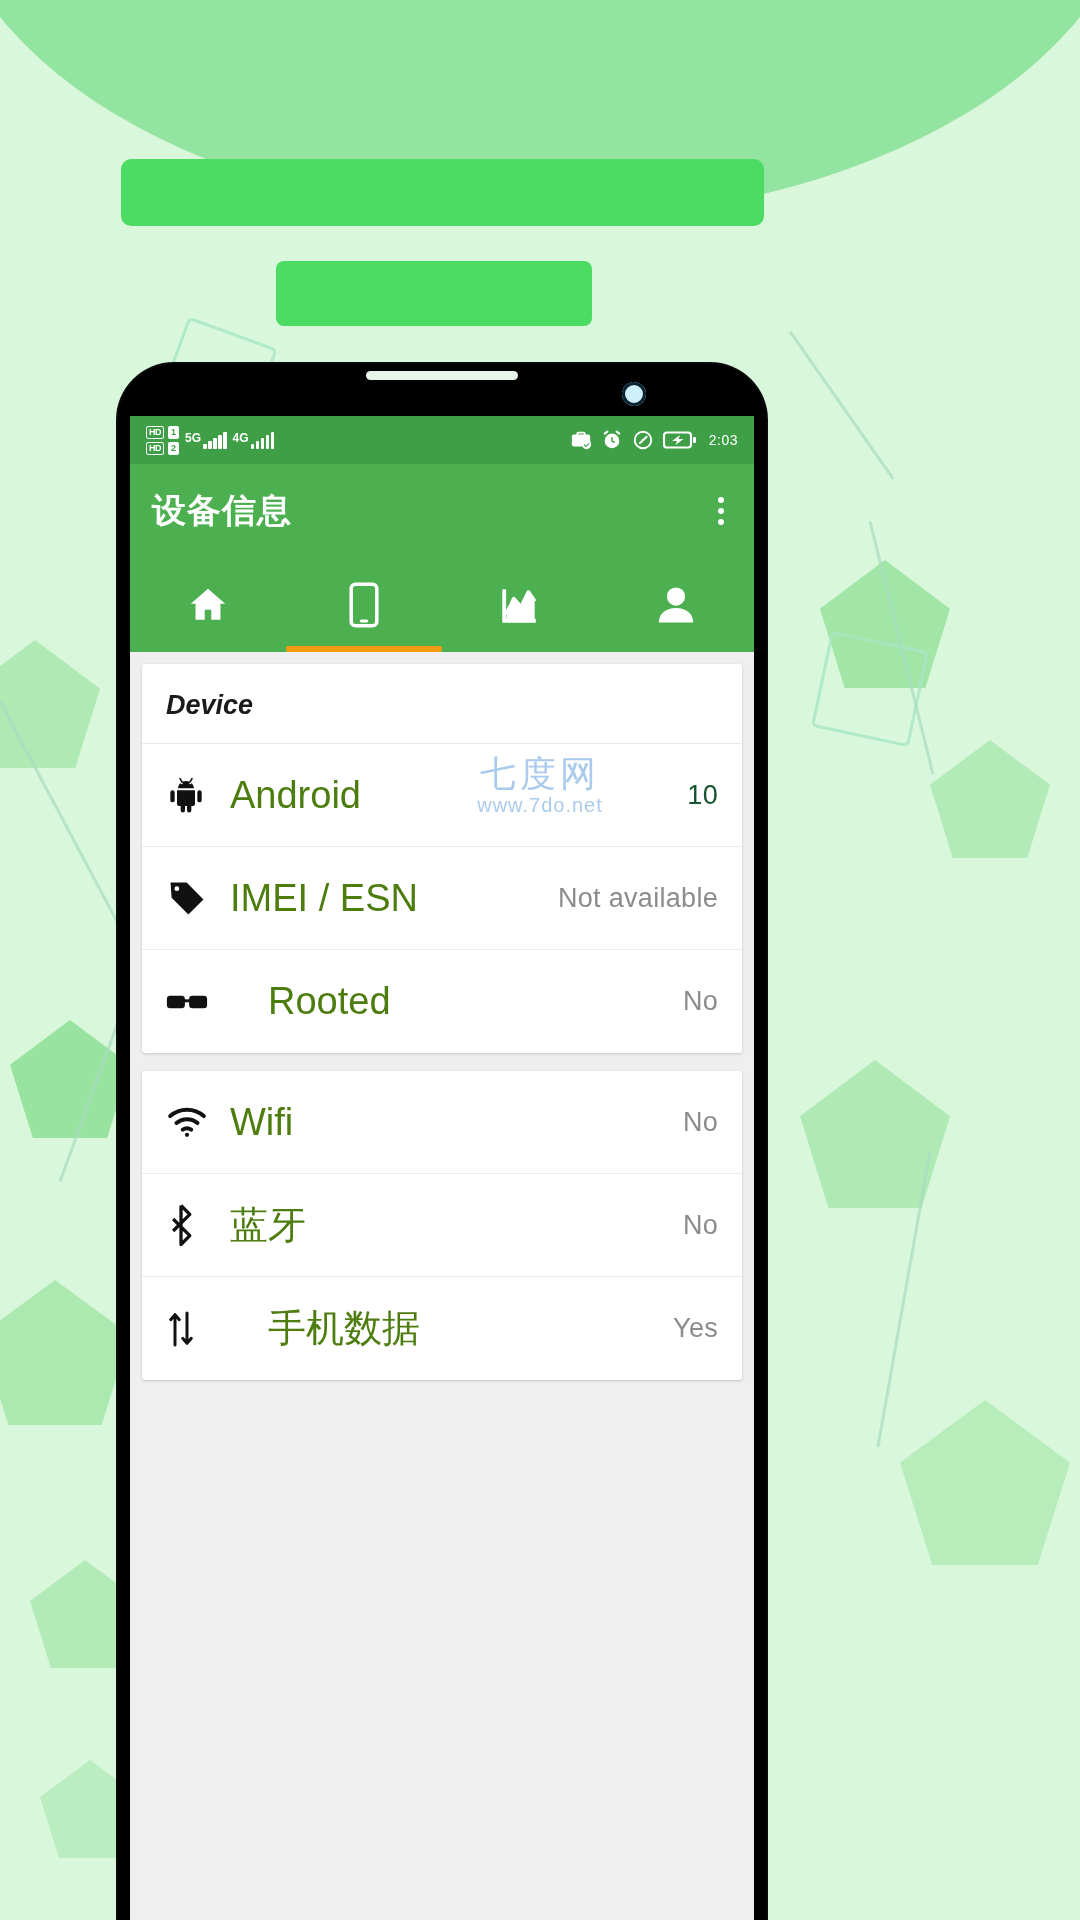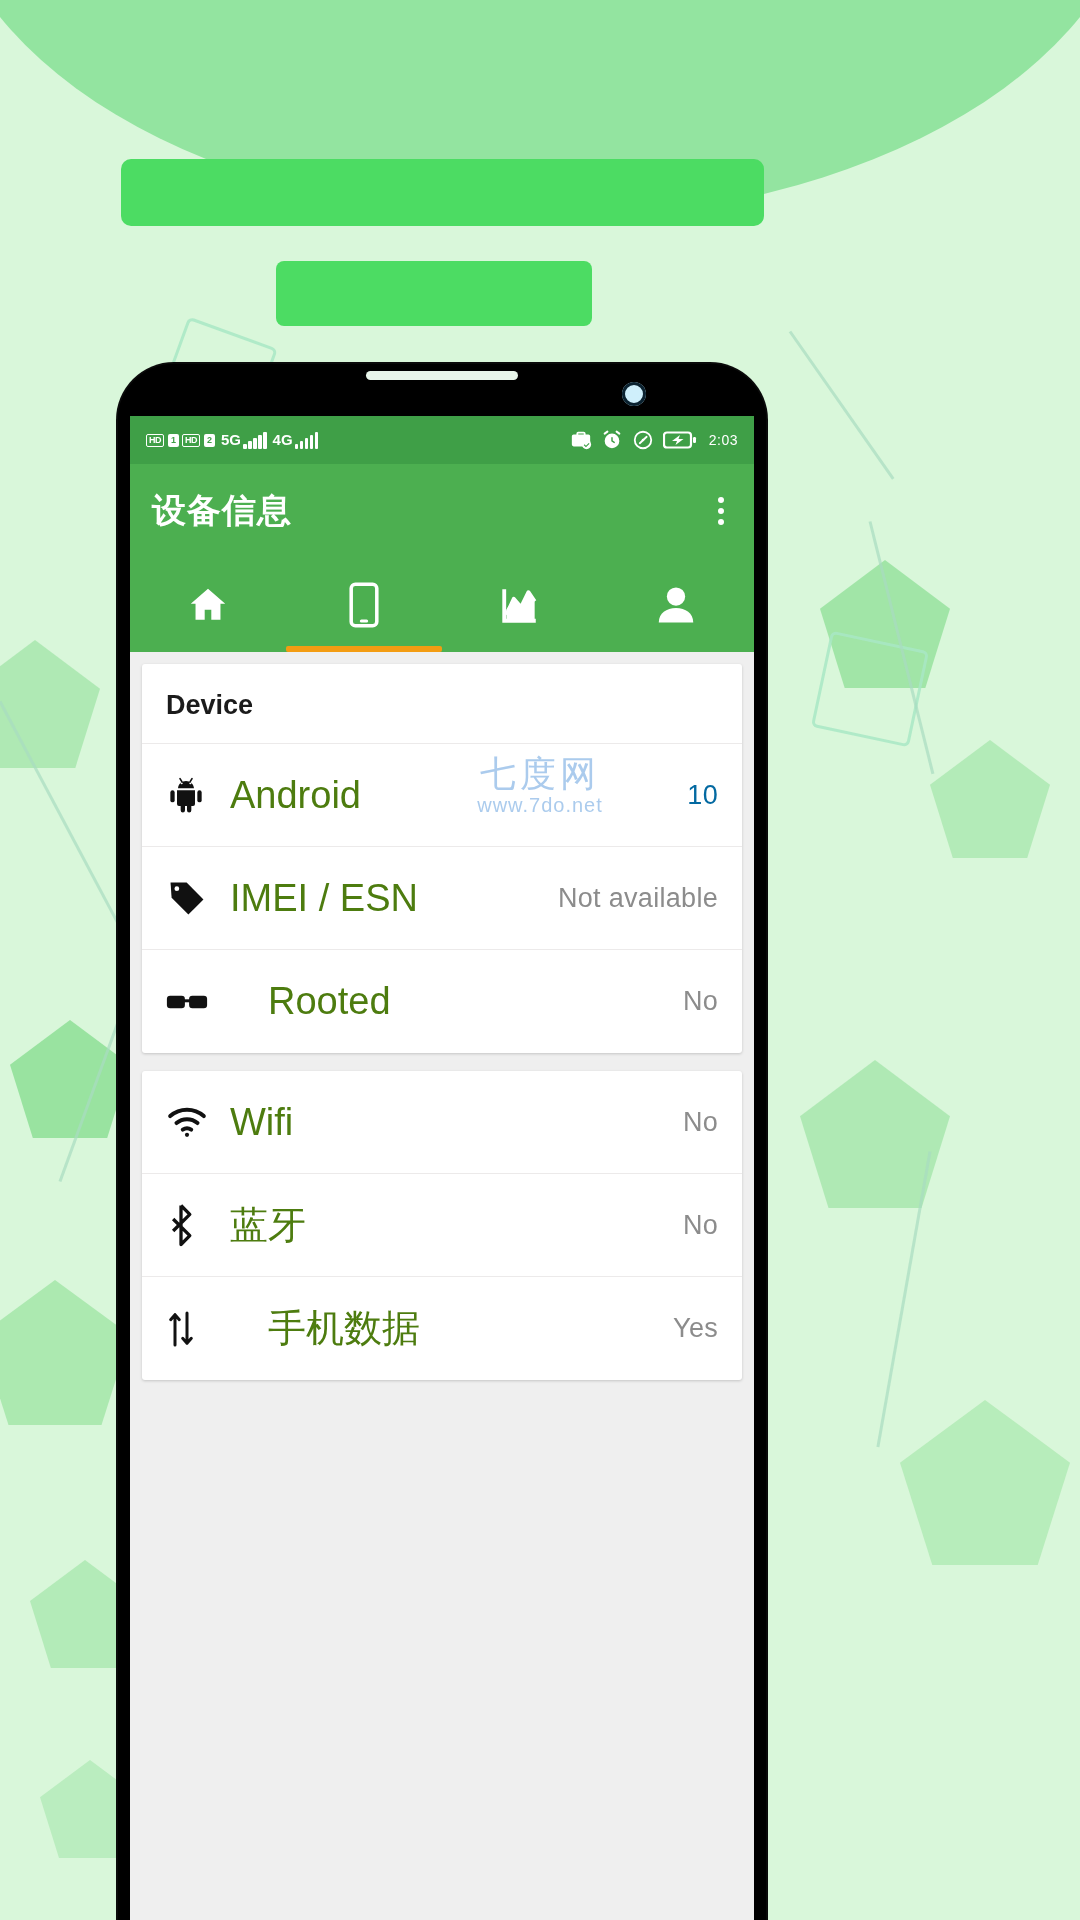--- a/index.html
+++ b/index.html
@@ -52,40 +52,40 @@
     background:#efefef; overflow:hidden;
   }
 
   
   #statusbar {
     height:48px; background:#3f9f47; color:#fff;
     display:flex; align-items:center; padding:0 16px;
     font-size:17px;
   }
   .sb-left { display:flex; align-items:center; gap:6px; }
-  .hd-stack { display:flex; flex-direction:row; gap:3px; }
+  .hd-stack { display:flex; flex-direction:column; gap:3px; }
   .hd-row { display:flex; gap:4px; align-items:center; }
   .hd-badge {
     font-size:9px; font-weight:700; line-height:1;
     border:1.5px solid #fff; border-radius:2px; padding:1px 2px;
     letter-spacing:-0.5px;
   }
   .sim-badge {
     font-size:9px; font-weight:700; line-height:1;
     background:#fff; color:#3f9f47; border-radius:2px; padding:2px 3px;
   }
   .sig { display:flex; align-items:flex-end; gap:1.5px; height:18px; }
   .sig i { display:block; width:3.5px; background:#fff; border-radius:1px; }
   .sig i:nth-child(1){height:5px}
   .sig i:nth-child(2){height:8px}
   .sig i:nth-child(3){height:11px}
   .sig i:nth-child(4){height:14px}
   .sig i:nth-child(5){height:17px}
   .sig-group { display:flex; align-items:flex-end; gap:2px; }
-  .sig-label { font-size:15px; font-weight:700; align-self:flex-start; }
+  .sig-label { font-size:12px; font-weight:700; align-self:flex-start; }
   .sb-right { margin-left:auto; display:flex; align-items:center; gap:9px; }
   .sb-right svg { display:block; }
   .sb-time { font-size:14px; font-weight:400; letter-spacing:.5px; margin-left:3px; }
 
   
   #appbar {
     height:94px; background:#4caf50;
     display:flex; align-items:center; padding:0 22px;
   }
   #app-title { color:#fff; font-size:34px; font-weight:700; letter-spacing:1px; }
@@ -107,32 +107,33 @@
   }
   .card {
     background:#fff; border-radius:3px;
     box-shadow:0 1px 3px rgba(0,0,0,.18);
     margin-bottom:18px;
   }
   .card-header {
     padding:26px 24px 22px 24px;
     font-size:27px; font-weight:700; color:#1b1b1b;
     border-bottom:1px solid #eceaea;
+    font-style:italic;
   }
   .row {
     display:flex; align-items:center;
     padding:0 24px; height:103px;
     border-bottom:1px solid #eceaea;
   }
   .row:last-child { border-bottom:none;gap:38px; }
   .row-icon { width:64px; flex:0 0 64px; display:flex; align-items:center; }
   .row-icon svg { display:block; }
   .row-label { font-size:38px; color:#4d7c0f; }
   .row-value { margin-left:auto; font-size:27px; color:#8c8c8c; letter-spacing:.3px; }
-  .row-value.dark { color:#0369a1; }
+  .row-value.dark { color:#14532d; }
 
   
   #watermark {
     position:absolute; left:0; right:0; top:755px;
     text-align:center; pointer-events:none; z-index:60;
     color:#9dc3ea; line-height:1.05;
   }
   #wm-cn { font-size:36px; letter-spacing:4px; opacity:.85; }
   #wm-url { font-size:20px; letter-spacing:1px; opacity:.85; margin-top:2px; }
 </style>

